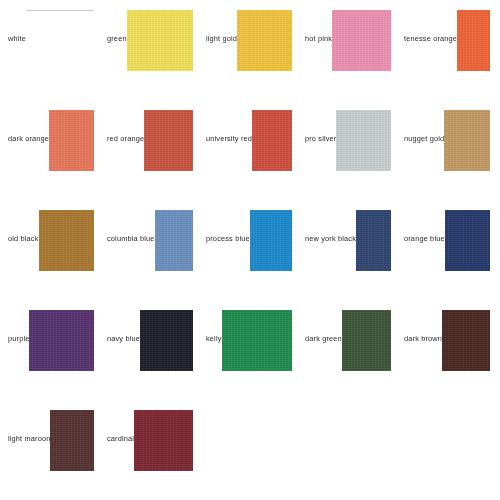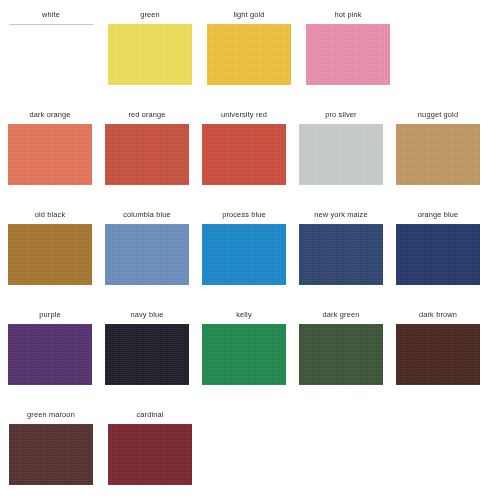--- a/index.html
+++ b/index.html
@@ -25,21 +25,21 @@
     flex-direction: row;
     align-items: flex-start;
     height: 100px;
     width: 484px;
     margin: 0;
   }
   .swatch-cell {
     width: 86px;
     margin-right: 13px;
     display: flex;
-    flex-direction: column;
+    flex-direction: row;
     align-items: center;
     justify-content: space-between;
   }
   .swatch-cell.empty {
     visibility: hidden;
   }
   .swatch-label {
     font-size: 7.4px;
     color: #2b2b2b;
     letter-spacing: 0.15px;
@@ -98,20 +98,26 @@
           <div class="swatch-chip" style="background-color: rgb(242, 195, 60);">
             <div class="texture"></div>
           </div>
         </div>
         <div class="swatch-cell">
           <div class="swatch-label">hot pink</div>
           <div class="swatch-chip" style="background-color: rgb(238, 143, 178);">
             <div class="texture"></div>
           </div>
         </div>
+        <div class="swatch-cell">
+          <div class="swatch-label">tenesse orange</div>
+          <div class="swatch-chip" style="background-color: rgb(239, 98, 53);">
+            <div class="texture"></div>
+          </div>
+        </div>
       </div>
       <div class="swatch-row">
         <div class="swatch-cell">
           <div class="swatch-label">dark orange</div>
           <div class="swatch-chip" style="background-color: rgb(232, 118, 91);">
             <div class="texture"></div>
           </div>
         </div>
         <div class="swatch-cell">
           <div class="swatch-label">red orange</div>
@@ -151,21 +157,21 @@
             <div class="texture"></div>
           </div>
         </div>
         <div class="swatch-cell">
           <div class="swatch-label">process blue</div>
           <div class="swatch-chip" style="background-color: rgb(25, 137, 205);">
             <div class="texture"></div>
           </div>
         </div>
         <div class="swatch-cell">
-          <div class="swatch-label">new york maize</div>
+          <div class="swatch-label">new york black</div>
           <div class="swatch-chip" style="background-color: rgb(46, 68, 112);">
             <div class="texture"></div>
           </div>
         </div>
         <div class="swatch-cell">
           <div class="swatch-label">orange blue</div>
           <div class="swatch-chip" style="background-color: rgb(36, 55, 107);">
             <div class="texture"></div>
           </div>
         </div>
@@ -197,21 +203,21 @@
         </div>
         <div class="swatch-cell">
           <div class="swatch-label">dark brown</div>
           <div class="swatch-chip" style="background-color: rgb(74, 38, 32);">
             <div class="texture"></div>
           </div>
         </div>
       </div>
       <div class="swatch-row">
         <div class="swatch-cell">
-          <div class="swatch-label">green maroon</div>
+          <div class="swatch-label">light maroon</div>
           <div class="swatch-chip" style="background-color: rgb(84, 48, 47);">
             <div class="texture"></div>
           </div>
         </div>
         <div class="swatch-cell">
           <div class="swatch-label">cardinal</div>
           <div class="swatch-chip" style="background-color: rgb(124, 37, 48);">
             <div class="texture"></div>
           </div>
         </div>

